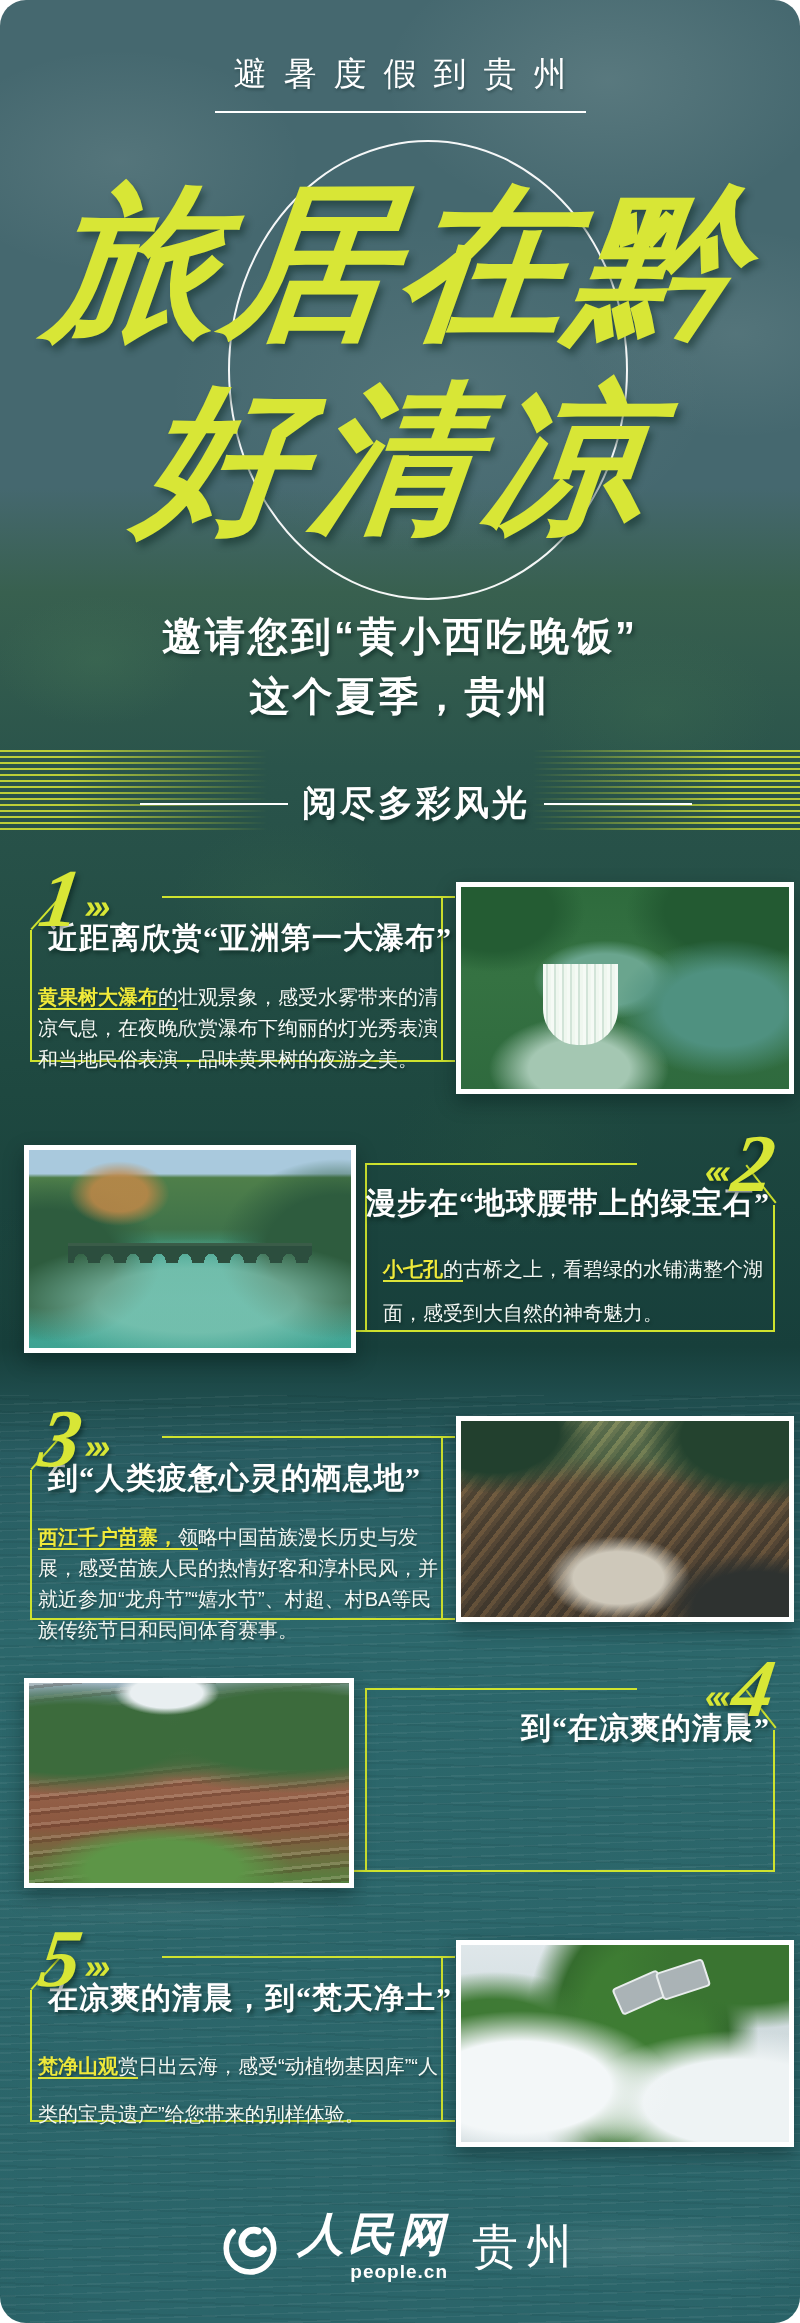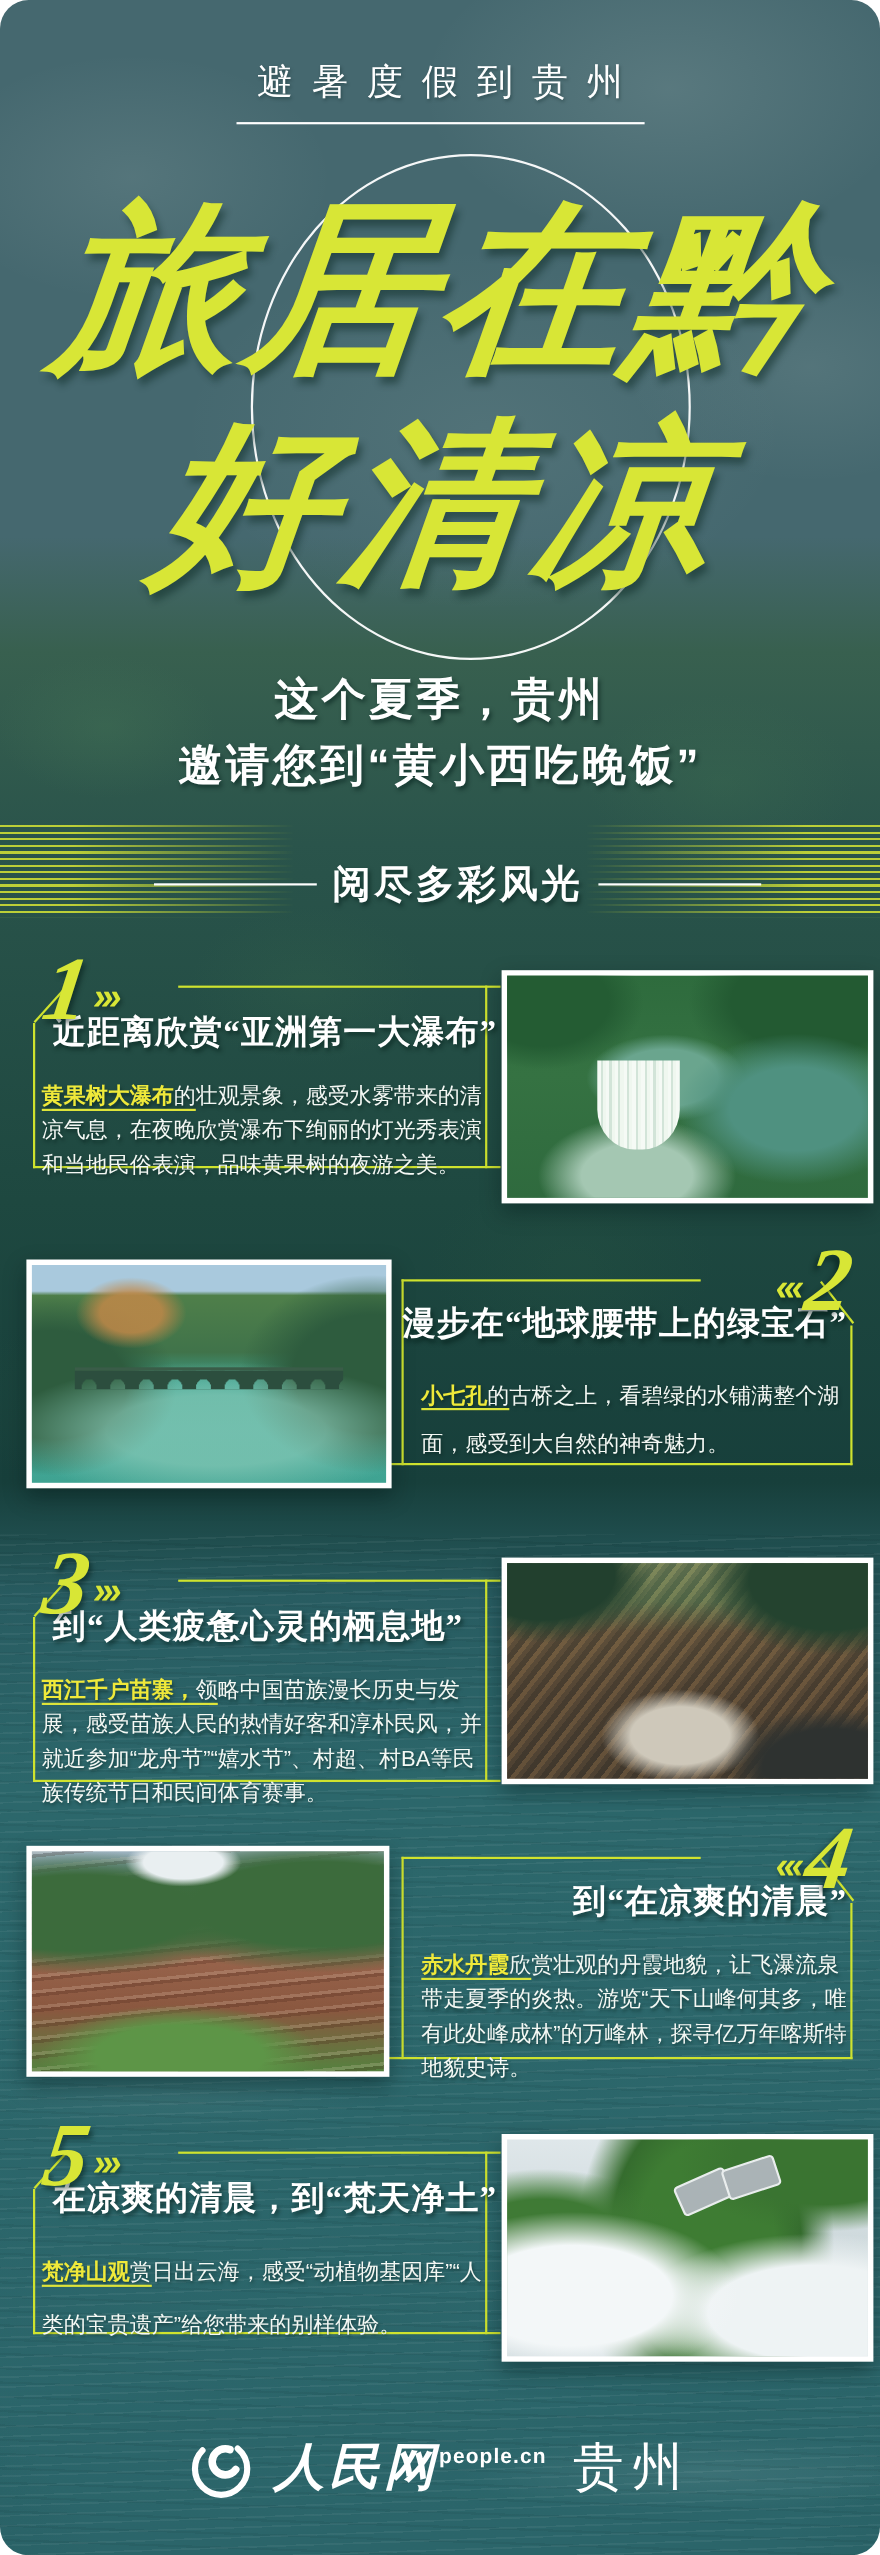--- a/index.html
+++ b/index.html
@@ -157,21 +157,21 @@
       radial-gradient(150px 215px at 55% 48%, #3e7c33 0 42%, #356c2e 58%, transparent 78%),
       linear-gradient(180deg,#dfe7ea 0%,#cfdadd 45%,#c2cfd3 100%);}
   .temple{position:absolute;width:46px;height:25px;background:#aab3b6;border:2px solid #e9eded;
     border-radius:4px;}
   .temple.t1{left:47%;top:17%;transform:rotate(-24deg);}
   .temple.t2{left:60%;top:10%;transform:rotate(-18deg);}
   
   .footer{position:absolute;top:2212px;width:100%;display:flex;justify-content:center;
     align-items:center;gap:18px;z-index:5;color:#fff;}
   .logo-mark{width:60px;height:60px;flex:0 0 auto;}
-  .logo-cn-wrap{display:flex;flex-direction:row;align-items:flex-start;line-height:1;}
+  .logo-cn-wrap{display:flex;flex-direction:column;align-items:flex-end;line-height:1;}
   .logo-cn{font-size:46px;font-weight:700;letter-spacing:4px;
     font-family:"Liberation Serif","DejaVu Serif",serif;font-style:italic;}
   .logo-domain{font-size:19px;font-weight:700;letter-spacing:1px;margin-top:4px;}
   .region{font-size:46px;font-weight:400;letter-spacing:8px;margin-left:6px;}
 </style>
 </head>
 <body>
 
 <div class="poster">
   <div class="bg"></div>
@@ -181,22 +181,22 @@
 
   <div class="tagline">
     <span>避暑度假到贵州</span>
   </div>
 
   <div class="title-circle"></div>
   <div class="title-l1">旅居在黔</div>
   <div class="title-l2">好清凉</div>
 
   <div class="subtitle">
+    <div>邀请您到“黄小西吃晚饭”</div>
     <div>这个夏季，贵州</div>
-    <div>邀请您到“黄小西吃晚饭”</div>
   </div>
 
   <div class="divider">
     <div class="stripes sl"></div>
     <div class="stripes sr"></div>
     <div class="div-center">
       <div class="div-line"></div>
       <div class="div-label">阅尽多彩风光</div>
       <div class="div-line"></div>
     </div>
@@ -261,21 +261,20 @@
     <div class="fr fr-top"></div>
       <div class="fr fr-right"></div>
     <div class="fr fr-left"></div>
       <div class="fr fr-bottom"></div>
     <div class="fr fr-diag"></div>
     <div class="numrow">
       <span class="num">4</span>
       <span class="arrows">‹‹‹</span>
     </div>
     <div class="heading">到“在凉爽的清晨”</div>
-    <p class="body"><span class="kw">赤水丹霞</span><span>欣赏壮观的丹霞地貌，让飞瀑流泉带走夏季的炎热。游览“天下山峰何其多，唯有此处峰成林”的万峰林，探寻亿万年喀斯特地貌史诗。</span></p>
     <div class="photo ph4" title="chishui-danxia-red-cliffs">
       <div class="pimg"></div>
     </div>
   </div>
 
   <div class="section s5 sec-left">
     <div class="fr fr-top"></div>
       <div class="fr fr-right"></div>
     <div class="fr fr-left"></div>
       <div class="fr fr-bottom"></div>

